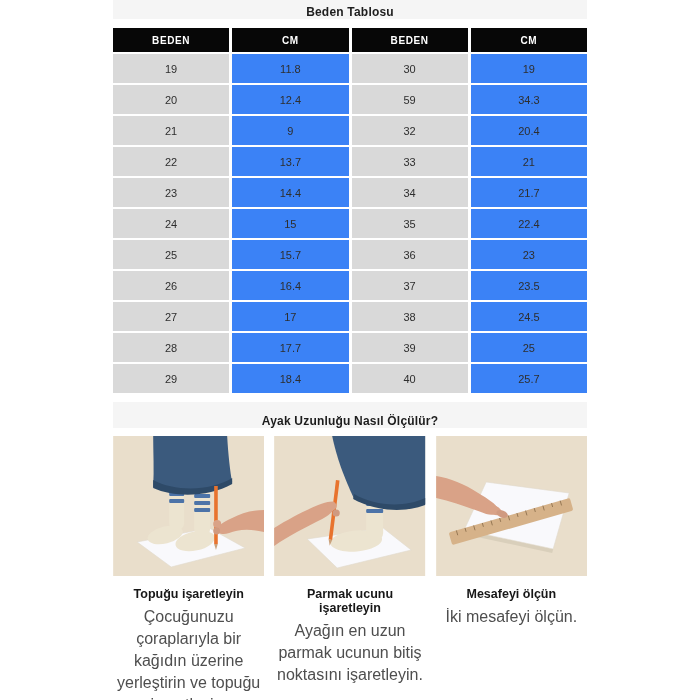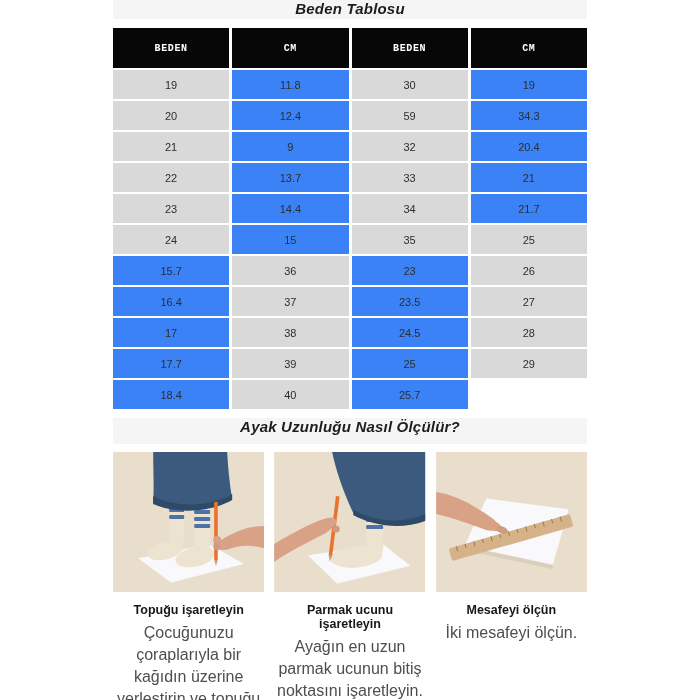--- a/index.html
+++ b/index.html
@@ -3,31 +3,31 @@
 <meta charset="utf-8">
 <style>
   html, body { margin: 0; padding: 0; }
   body {
     width: 700px; height: 700px; background: #ffffff; overflow: hidden;
     font-family: "Liberation Sans", "DejaVu Sans", sans-serif; color: #262626;
   }
   .container { width: 474px; margin: 0 auto; }
 
   .band {
-    background: #f5f5f5; display: flex; align-items: flex-start; justify-content: center;
-    font-weight: 700; font-size: 15px; color: #1d1d1d; letter-spacing: 0.2px; font-style: italic;
+    background: #f5f5f5; display: flex; align-items: flex-end; justify-content: center;
+    font-weight: 700; font-size: 12px; color: #1d1d1d; letter-spacing: 0.2px;
   }
   .band.top { height: 19px; }
   .band.mid { height: 26px; margin-top: 9px; }
 
   .size-table { display: grid; grid-template-columns: repeat(4, 1fr); gap: 2px 3px; margin-top: 9px; }
   .hcell {
-    background: #070707; color: #ffffff; height: 40px;
+    background: #070707; color: #ffffff; height: 24px;
     display: flex; align-items: center; justify-content: center;
-    font-size: 10px; font-weight: 700; letter-spacing: 0.6px; font-family: Liberation Mono, monospace;
+    font-size: 10px; font-weight: 700; letter-spacing: 0.6px;
   }
   .cell {
     height: 29px; display: flex; align-items: center; justify-content: center;
     font-size: 11px; color: #2e2e2e;
   }
   .cell.size { background: #d9d9d9; }
   .cell.cm { background: #3b82f6; }
 
   .photos { display: flex; gap: 10px; margin-top: 8px; }
   .photo { flex: 1; height: 140px; overflow: hidden; }
@@ -85,20 +85,21 @@
       <div class="cell cm">21</div>
 
       <div class="cell size">23</div>
       <div class="cell cm">14.4</div>
       <div class="cell size">34</div>
       <div class="cell cm">21.7</div>
 
       <div class="cell size">24</div>
       <div class="cell cm">15</div>
       <div class="cell size">35</div>
+      <div class="cell cm">22.4</div>
 
       <div class="cell size">25</div>
       <div class="cell cm">15.7</div>
       <div class="cell size">36</div>
       <div class="cell cm">23</div>
 
       <div class="cell size">26</div>
       <div class="cell cm">16.4</div>
       <div class="cell size">37</div>
       <div class="cell cm">23.5</div>

